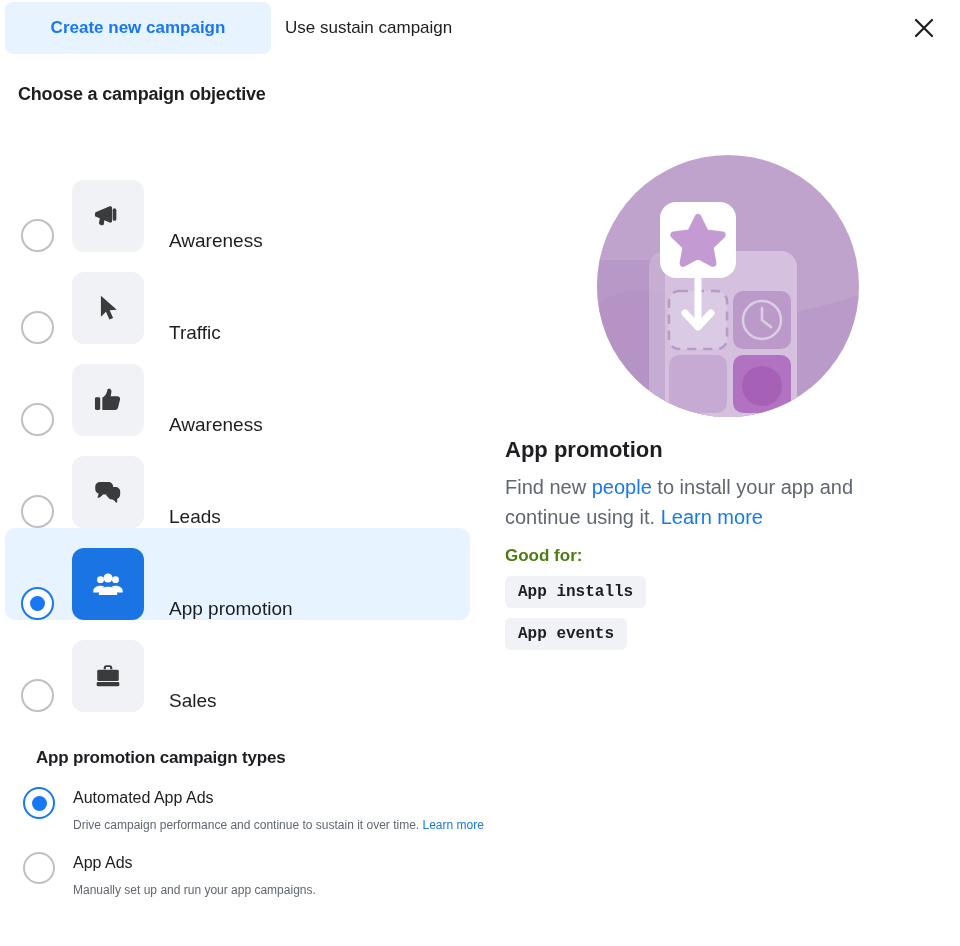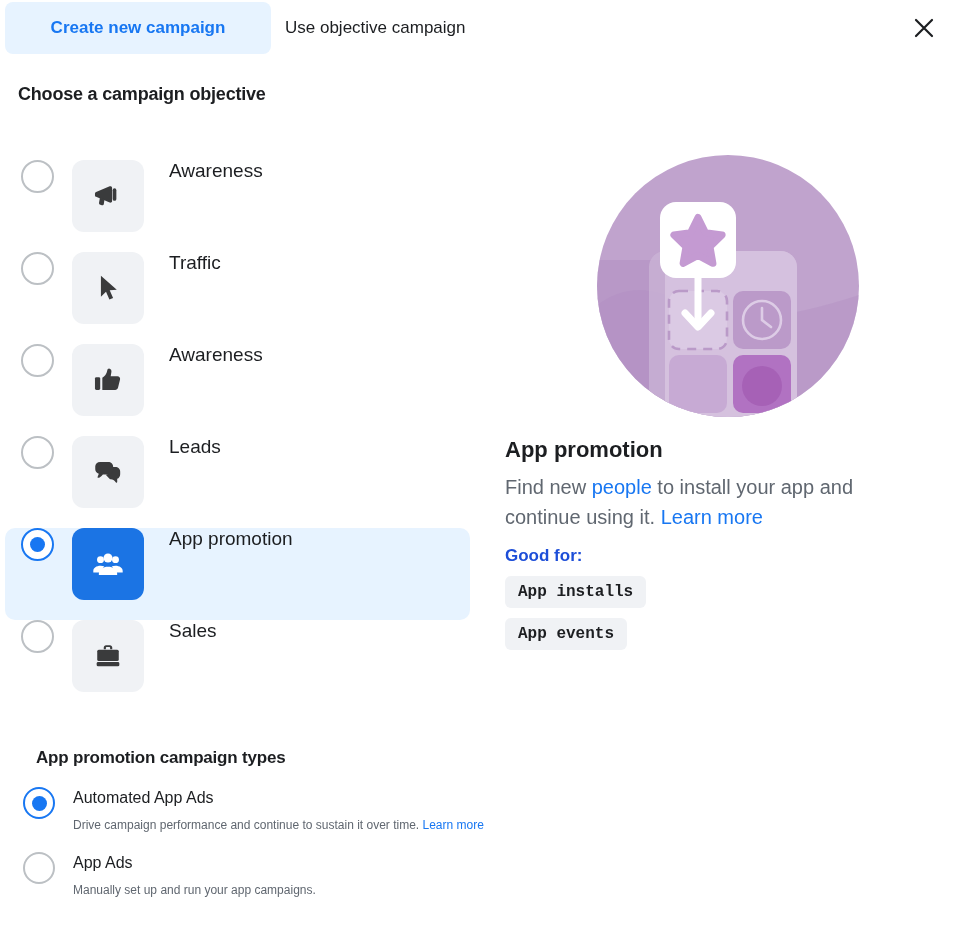--- a/index.html
+++ b/index.html
@@ -48,21 +48,21 @@
     position: absolute;
     font-size: 18px; font-weight: bold; color: #1c1e21;
     letter-spacing: -0.2px;
   }
   #objective-title { left: 18px; top: 84px; }
 
   
   .objective-list { position: absolute; left: 0; top: 160px; width: 475px; }
   .objective-row {
     position: relative;
-    display: flex; align-items: flex-start;
+    display: flex; align-items: flex-end;
     height: 92px;
     padding-left: 5px;
     cursor: pointer;
   }
   .objective-row.selected {
     background: #e7f3ff;
     border-radius: 10px;
     margin-left: 5px; margin-right: 5px;
     padding-left: 0;
     width: 465px;
@@ -110,21 +110,21 @@
     font-size: 22px; font-weight: bold; color: #1c1e21;
   }
   .detail-desc {
     margin-top: 9px;
     font-size: 20px; line-height: 30px; color: #606770;
     width: 405px;
   }
   .link { color: #1877f2; cursor: pointer; }
   .goodfor-label {
     margin-top: 14px;
-    font-size: 17px; font-weight: bold; color: #1d4ed8;
+    font-size: 17px; font-weight: bold; color: #4d7c0f;
   }
   .badges { margin-top: 10px; font-family: Liberation Mono, monospace; }
   .badge {
     display: inline-block;
     background: #f0f2f5; color: #1c1e21;
     font-size: 16px; font-weight: bold;
     padding: 7px 13px; border-radius: 6px;
     margin-bottom: 10px;
   }
   .badge-row { display: block; }
@@ -154,21 +154,21 @@
 </head>
 <body>
 
 <div class="root">
 
   <div class="tabstrip">
     <div class="tab tab-active">
       <span>Create new campaign</span>
     </div>
     <div class="tab tab-plain">
-      <span>Use objective campaign</span>
+      <span>Use sustain campaign</span>
     </div>
     <div class="close-btn">
       <svg width="24" height="24" viewBox="0 0 24 24">
         <path d="M4 4 L20 20 M20 4 L4 20" stroke="#1c1e21" stroke-width="2.2" stroke-linecap="round" fill="none"></path>
       </svg>
     </div>
   </div>
 
   <div class="section-title" id="objective-title">Choose a campaign objective</div>
 

